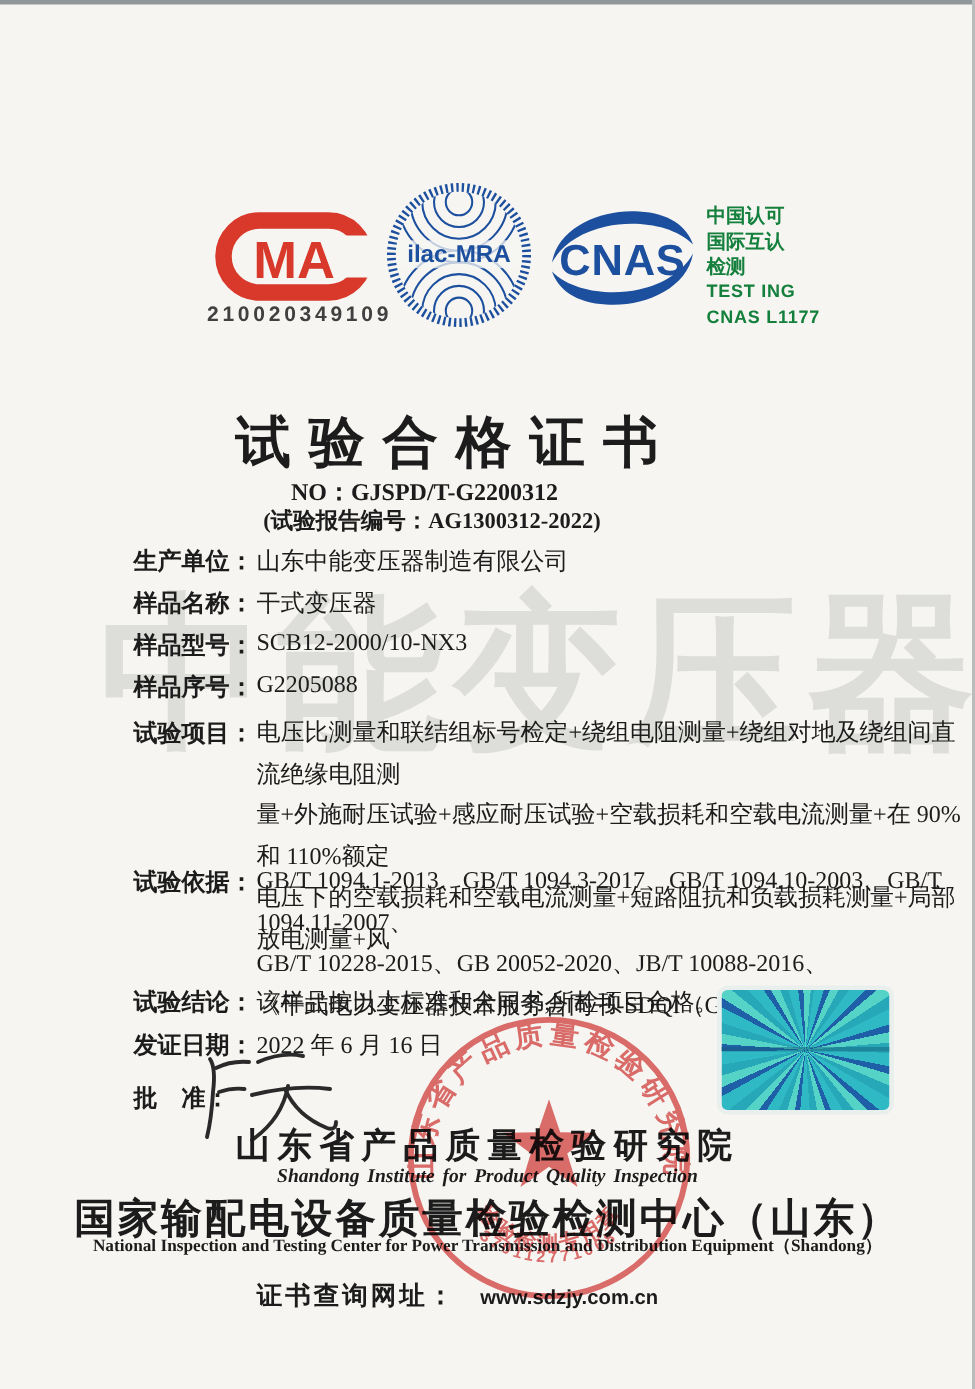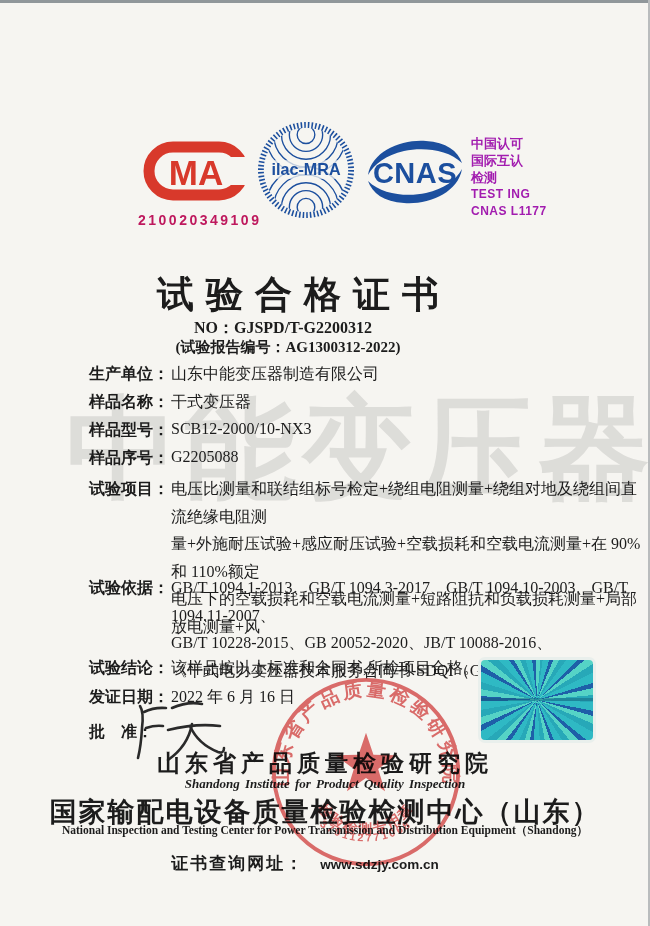--- a/index.html
+++ b/index.html
@@ -14,28 +14,28 @@
   
   .watermark {
     position:absolute; left:66px; top:374px; width:600px;
     font-size:112px; letter-spacing:6px; color:rgba(125,125,125,0.20);
     font-weight:bold; z-index:0; white-space:nowrap;
   }
 
   
   .logo { position:absolute; z-index:1; }
   .cma-num {
-    position:absolute; left:138px; top:212px; z-index:1;
-    color:#be185d; font-size:14px; font-weight:bold; letter-spacing:2.5px;
+    position:absolute; left:138px; top:201px; z-index:1;
+    color:#404040; font-size:14px; font-weight:bold; letter-spacing:2.5px;
     font-family:"Liberation Sans", sans-serif;
     text-align:center;
   }
   .cnas-text {
     position:absolute; left:471px; top:135px; z-index:1;
-    color:#a21caf; font-size:13px; line-height:17px; font-weight:bold;
+    color:#15803d; font-size:13px; line-height:17px; font-weight:bold;
     font-family:"Liberation Sans", sans-serif;
   }
   .cnas-text .en { font-size:12px; letter-spacing:0.5px; }
 
   
   .title {
     position:absolute; top:270px; left:0; width:596px; text-align:center;
     font-size:37px; font-weight:bold; letter-spacing:12px; text-indent:12px; z-index:1;
   }
   .cert-no {

